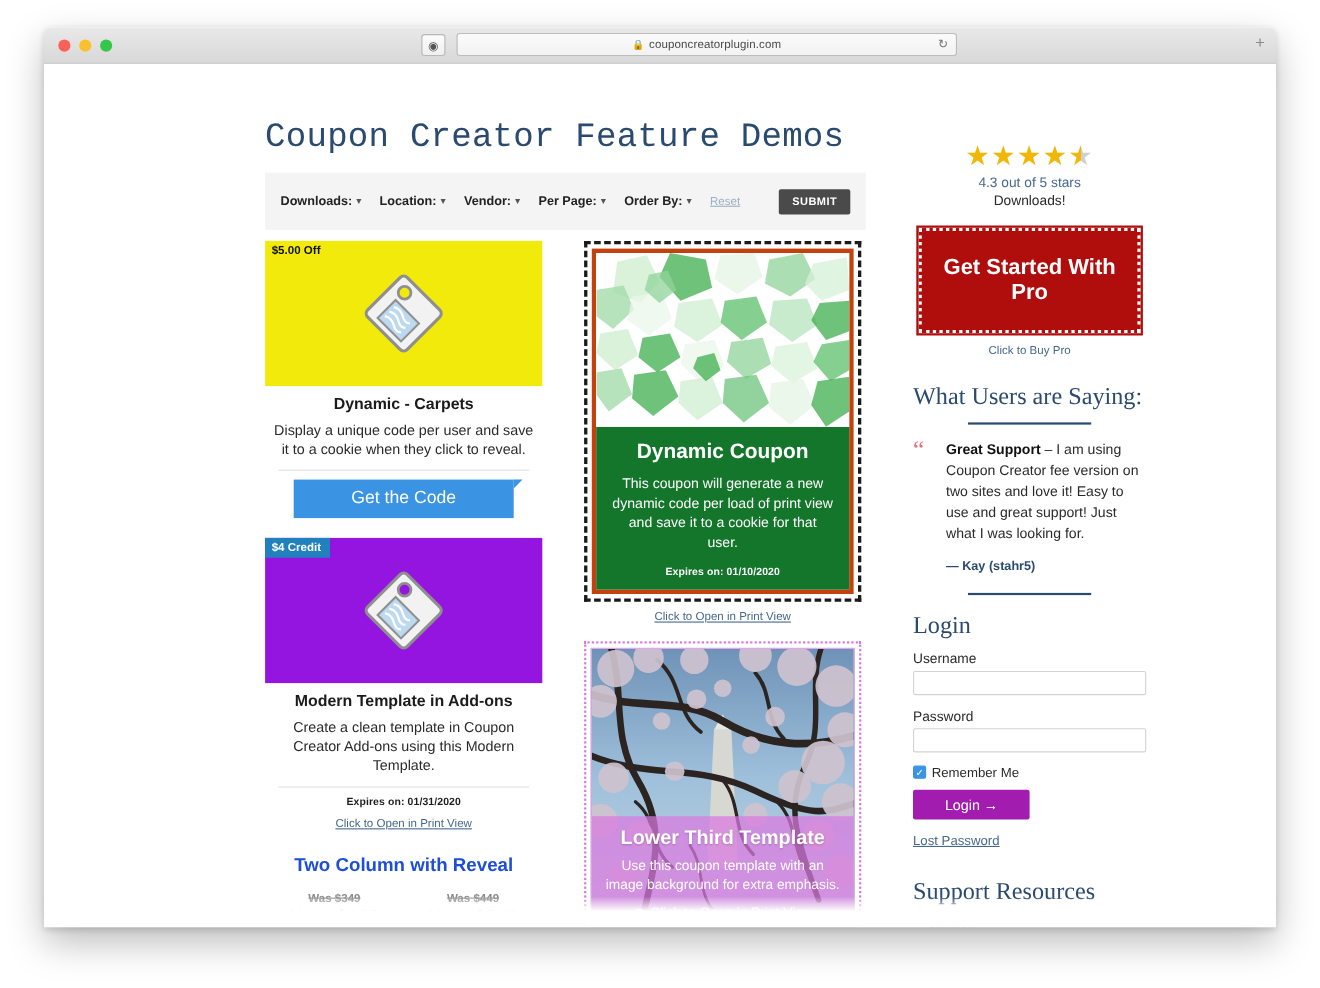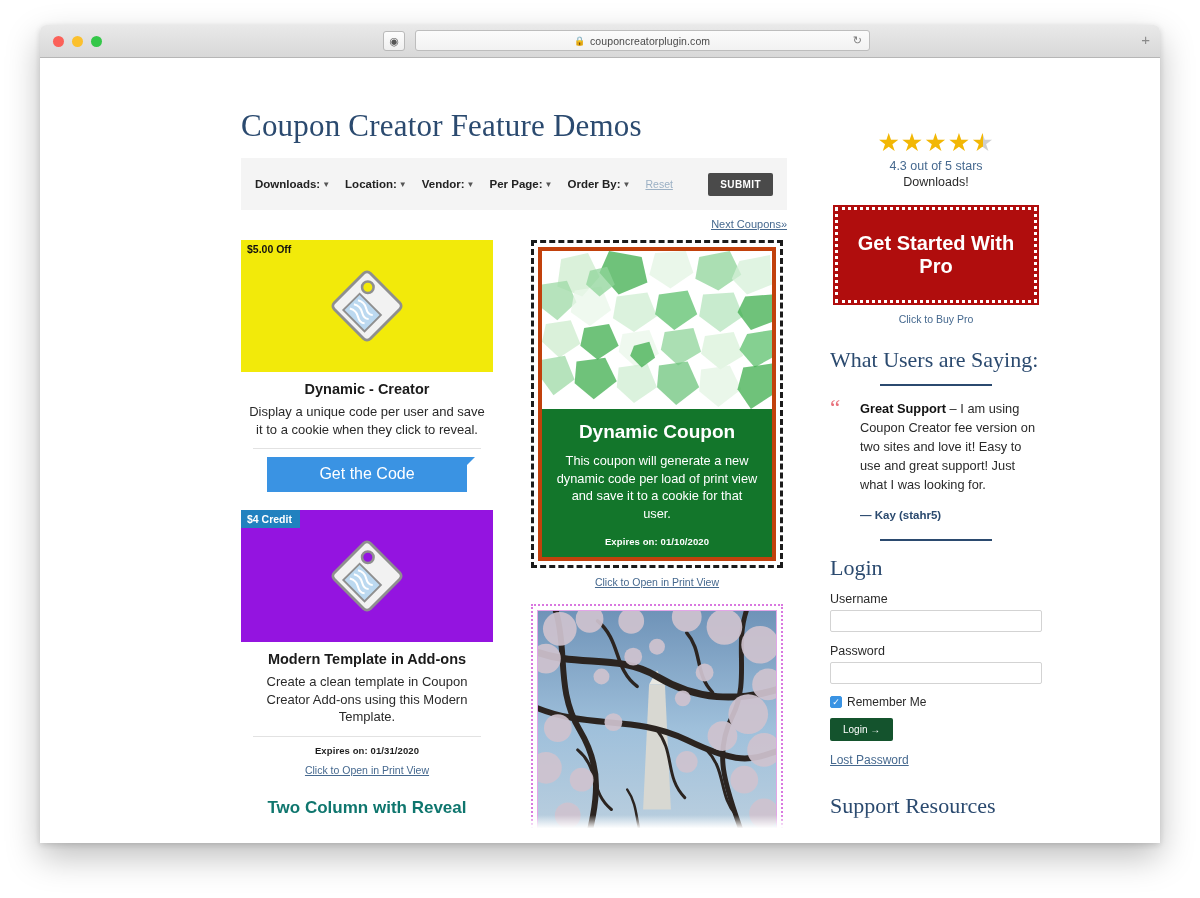--- a/index.html
+++ b/index.html
@@ -83,21 +83,21 @@
     z-index: 40;
   }
 
   
   .wrap {
     position: absolute;
     left: 163px; top: 0;
     width: 790px;
   }
   h1.page-title {
-    font-family: Liberation Serif, serif;
+    font-family: Liberation Mono, monospace;
     font-size: 31px; font-weight: 400;
     color: #2b4a6f;
     margin: 50px 0 14px 38px;
     letter-spacing: .2px;
   }
 
   
   .filterbar {
     margin-left: 38px;
     width: 546px; height: 52px;
@@ -198,21 +198,21 @@
     border-top: 0 solid transparent;
     border-left: 8px solid #3a93e3;
     border-bottom: 8px solid transparent;
     height: 0; width: 0;
   }
 
   
   .twocol { margin-top: 22px; }
   .twocol-title {
     text-align: center;
-    font-size: 17px; font-weight: bold; color: #0f766e;
+    font-size: 17px; font-weight: bold; color: #1d4ed8;
     margin-bottom: 14px;
   }
   .twocol-row { display: flex; }
   .twocol-cell { flex: 1; text-align: center; }
   .was {
     font-size: 10.5px; font-weight: bold; color: #8b8b8b;
     text-decoration: line-through;
   }
   .now {
     font-size: 18px; font-weight: bold; color: #b01f16;
@@ -365,23 +365,23 @@
   }
   .cb {
     width: 12px; height: 12px;
     background: #3a93e3; border: 1px solid #3a93e3;
     border-radius: 2px; color: #fff;
     font-size: 9px; line-height: 11px; text-align: center;
   }
   .remember-label { font-size: 12px; color: #2a2a2a; }
   .login-btn {
     margin-top: 9px;
-    background: #14532d; color: #ffffff;
-    font-size: 10px;
-    padding: 6px 13px; border: none; border-radius: 2px;
+    background: #a21caf; color: #ffffff;
+    font-size: 13px;
+    padding: 6px 29px; border: none; border-radius: 2px;
   }
   .lost-pw {
     display: block; margin-top: 12px;
     font-size: 12px; color: #46698f;
   }
   .support-list {
     margin: 12px 0 0; padding-left: 16px;
     font-size: 12.5px; color: #2a2a2a; line-height: 1.9;
   }
   .support-list li::marker { color: #888; }
@@ -426,41 +426,38 @@
           <span class="filter-item">
             <span>Per Page:</span><span class="caret">▼</span>
           </span>
           <span class="filter-item">
             <span>Order By:</span><span class="caret">▼</span>
           </span>
           <a class="reset-link" href="#">Reset</a>
           <button class="submit-btn">SUBMIT</button>
         </div>
 
-        <div class="next-coupons">
-          <a href="#" style="color:#46698f;text-decoration:underline">Next Coupons»</a>
-        </div>
 
         <div class="cols">
 
           <div class="col col-left">
 
             <div class="card">
               <div class="card-banner" style="background:#f2ea0a">
                 <span class="ribbon">$5.00 Off</span>
                 <svg class="tag-icon" viewBox="0 0 64 64">
                   <g transform="rotate(45 32 32)">
                     <path d="M14 10 h36 a4 4 0 0 1 4 4 v36 a4 4 0 0 1 -4 4 h-36 a4 4 0 0 1 -4 -4 v-36 a4 4 0 0 1 4 -4 z" fill="#f2f2f2" stroke="#8f8f8f" stroke-width="2.5"></path>
                     <circle cx="21" cy="20" r="5" fill="#f2ea0a" stroke="#8f8f8f" stroke-width="2.2"></circle>
                     <rect x="20" y="29" width="26" height="20" fill="#bcd9f0" stroke="#8f8f8f" stroke-width="1.6"></rect>
                     <path d="M23 34 q5 -3 10 0 t8 0 M23 39 q5 -3 10 0 t8 0 M23 44 q5 -3 10 0 t8 0" fill="none" stroke="#ffffff" stroke-width="1.8"></path>
                   </g>
                 </svg>
               </div>
-              <div class="card-title">Dynamic - Creator</div>
+              <div class="card-title">Dynamic - Carpets</div>
               <div class="card-desc">Display a unique code per user and save it to a cookie when they click to reveal.</div>
               <hr class="card-rule">
               <button class="reveal-btn">Get the Code</button>
             </div>
 
             <div class="card" style="margin-top:18px">
               <div class="card-banner" style="background:#9414e0">
                 <span class="ribbon blue">$4 Credit</span>
                 <svg class="tag-icon" viewBox="0 0 64 64">
                   <g transform="rotate(45 32 32)">
@@ -591,20 +588,27 @@
                       <circle cx="64" cy="66" r="8"></circle>
                         <circle cx="168" cy="62" r="9"></circle>
                       <circle cx="146" cy="88" r="8"></circle>
                         <circle cx="76" cy="112" r="9"></circle>
                       <circle cx="150" cy="152" r="11"></circle>
                         <circle cx="208" cy="170" r="14"></circle>
                       <circle cx="30" cy="206" r="13"></circle>
                         <circle cx="228" cy="204" r="15"></circle>
                     </g>
                   </svg>
+                  <div class="lt-body">
+                    <h3>Lower Third Template</h3>
+                    <p>Use this coupon template with an image background for extra emphasis.</p>
+                    <a class="lt-open" href="#">
+                      <span class="circ">▶</span><span>Click to Open in Print View</span>
+                    </a>
+                  </div>
                 </div>
               </div>
 
             </div>
 
           </div>
         </div>
       </div>
 
       <div class="sidebar">

